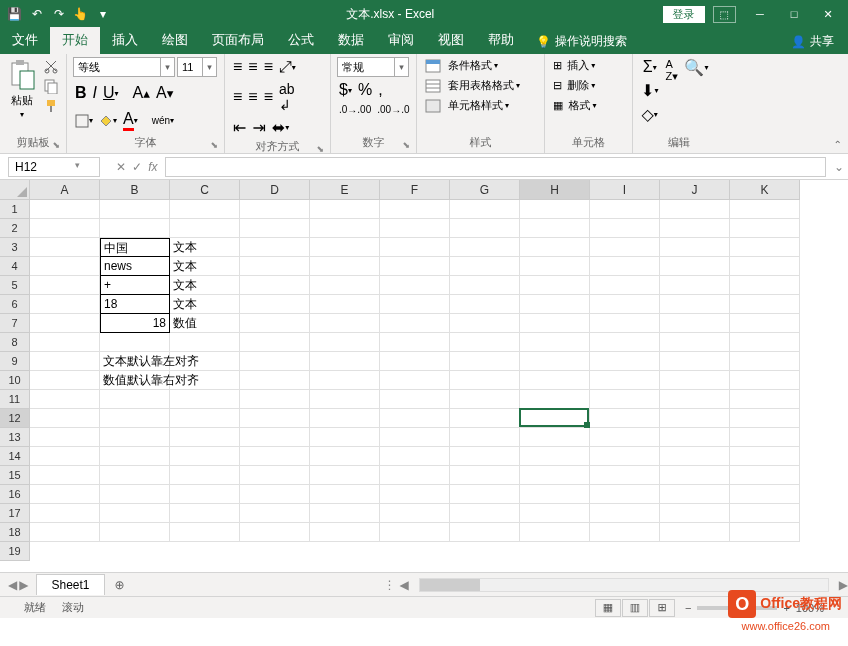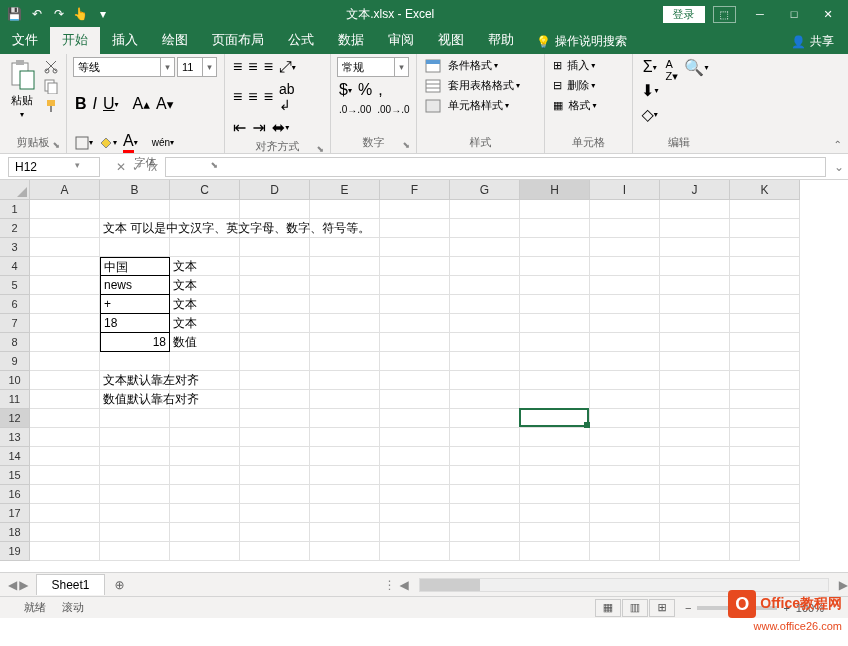--- a/index.html
+++ b/index.html
@@ -83,21 +83,21 @@
 .views { margin-left:auto; display:flex; gap:1px; }
 .vbtn { width:26px; height:18px; border:1px solid #ccc; display:flex; align-items:center; justify-content:center; cursor:pointer; }
 .zoom { display:flex; align-items:center; gap:6px; margin-left:10px; }
 .zslider { width:80px; height:4px; background:#ccc; position:relative; }
 .zslider .zh { position:absolute; left:38px; top:-3px; width:4px; height:10px; background:#666; }
 
 
 .watermark { position:absolute; right:6px; bottom:28px; display:flex; align-items:center; gap:4px; font-size:14px; font-weight:bold; }
 .watermark .logo { width:28px; height:28px; background:#e74a1f; border-radius:4px; color:#fff; display:flex; align-items:center; justify-content:center; font-size:18px; }
 .watermark .t1 { color:#e74a1f; }
-.watermark .url { position:absolute; right:0; bottom:-14px; font-size:11px; color:#e74a1f; font-weight:normal; }
+.watermark .url { position:absolute; right:12px; bottom:-14px; font-size:11px; color:#e74a1f; font-weight:normal; }
 </style>
 </head>
 <body>
 
 <div class="titlebar">
   <div class="qat">
     <span class="ic">💾</span>
     <span class="ic">↶</span>
     <span class="ic">↷</span>
     <span class="ic">👆</span>
@@ -166,21 +166,21 @@
               <rect x="4" y="2" width="8" height="6" fill="#f4b942"></rect>
               <rect x="7" y="8" width="2" height="6" fill="#888"></rect>
             </svg>
           </div>
       </div>
     </div>
     <div class="group-label"><span>剪贴板</span><span class="dlg">⬊</span></div>
   </div>
 
   <div class="group" style="width:158px">
-    <div class="group-content col" style="gap:17px">
+    <div class="group-content col" style="gap:6px">
       <div class="row">
         <div class="combo">
             <input style="width: 86px;" value="等线">
             <span class="dd">▾</span>
           </div>
         <div class="combo">
             <input style="width: 24px;" value="11">
             <span class="dd">▾</span>
           </div>
       </div>
@@ -370,35 +370,20 @@
         <div class="cell"></div>
         <div class="cell"></div>
         <div class="cell"></div>
         <div class="cell"></div>
         <div class="cell"></div>
         <div class="cell"></div>
         <div class="cell"></div>
       </div>
       <div class="cellrow">
         <div class="cell"></div>
-        <div class="cell overflow">
-          <span>文本 可以是中文汉字、英文字母、数字、符号等。</span>
-        </div>
-        <div class="cell"></div>
-        <div class="cell"></div>
-        <div class="cell"></div>
-        <div class="cell"></div>
-        <div class="cell"></div>
-        <div class="cell"></div>
-        <div class="cell"></div>
-        <div class="cell"></div>
-        <div class="cell"></div>
-      </div>
-      <div class="cellrow">
-        <div class="cell"></div>
         <div class="cell"></div>
         <div class="cell"></div>
         <div class="cell"></div>
         <div class="cell"></div>
         <div class="cell"></div>
         <div class="cell"></div>
         <div class="cell"></div>
         <div class="cell"></div>
         <div class="cell"></div>
         <div class="cell"></div>

